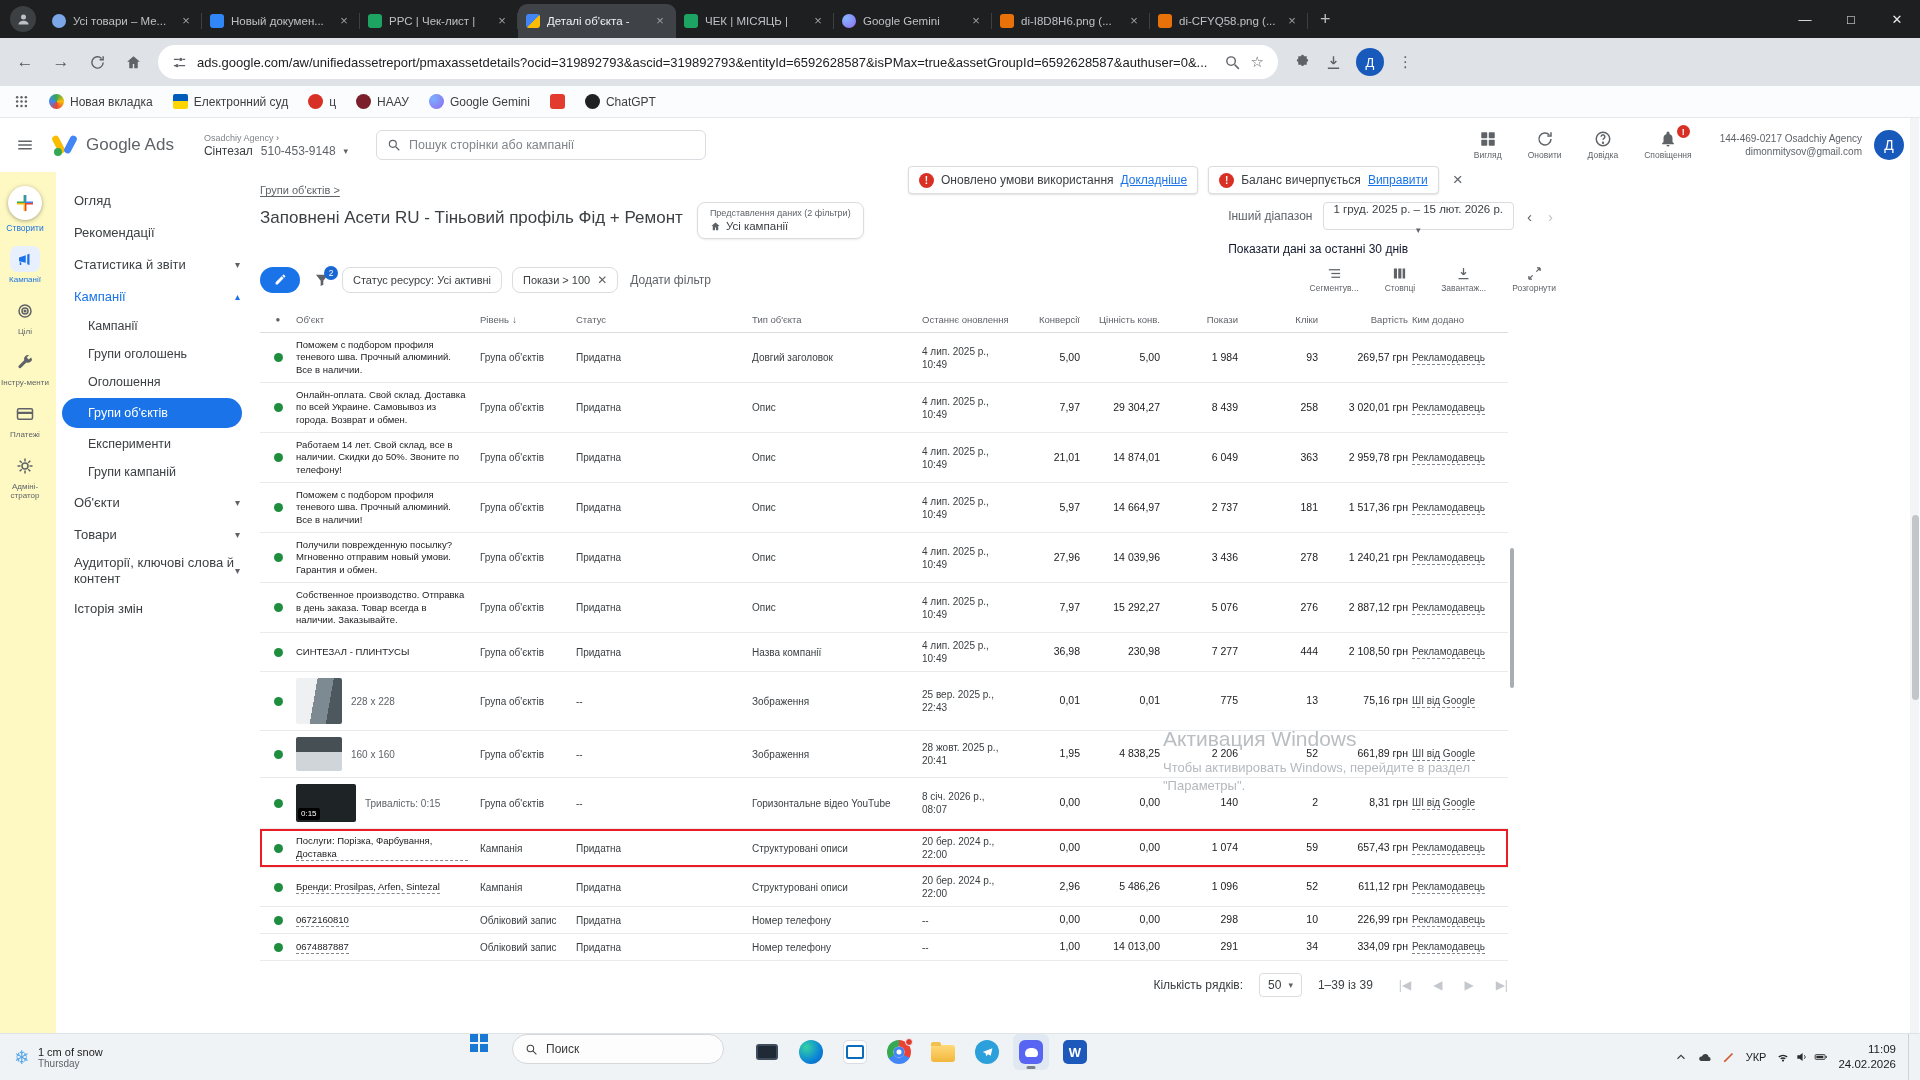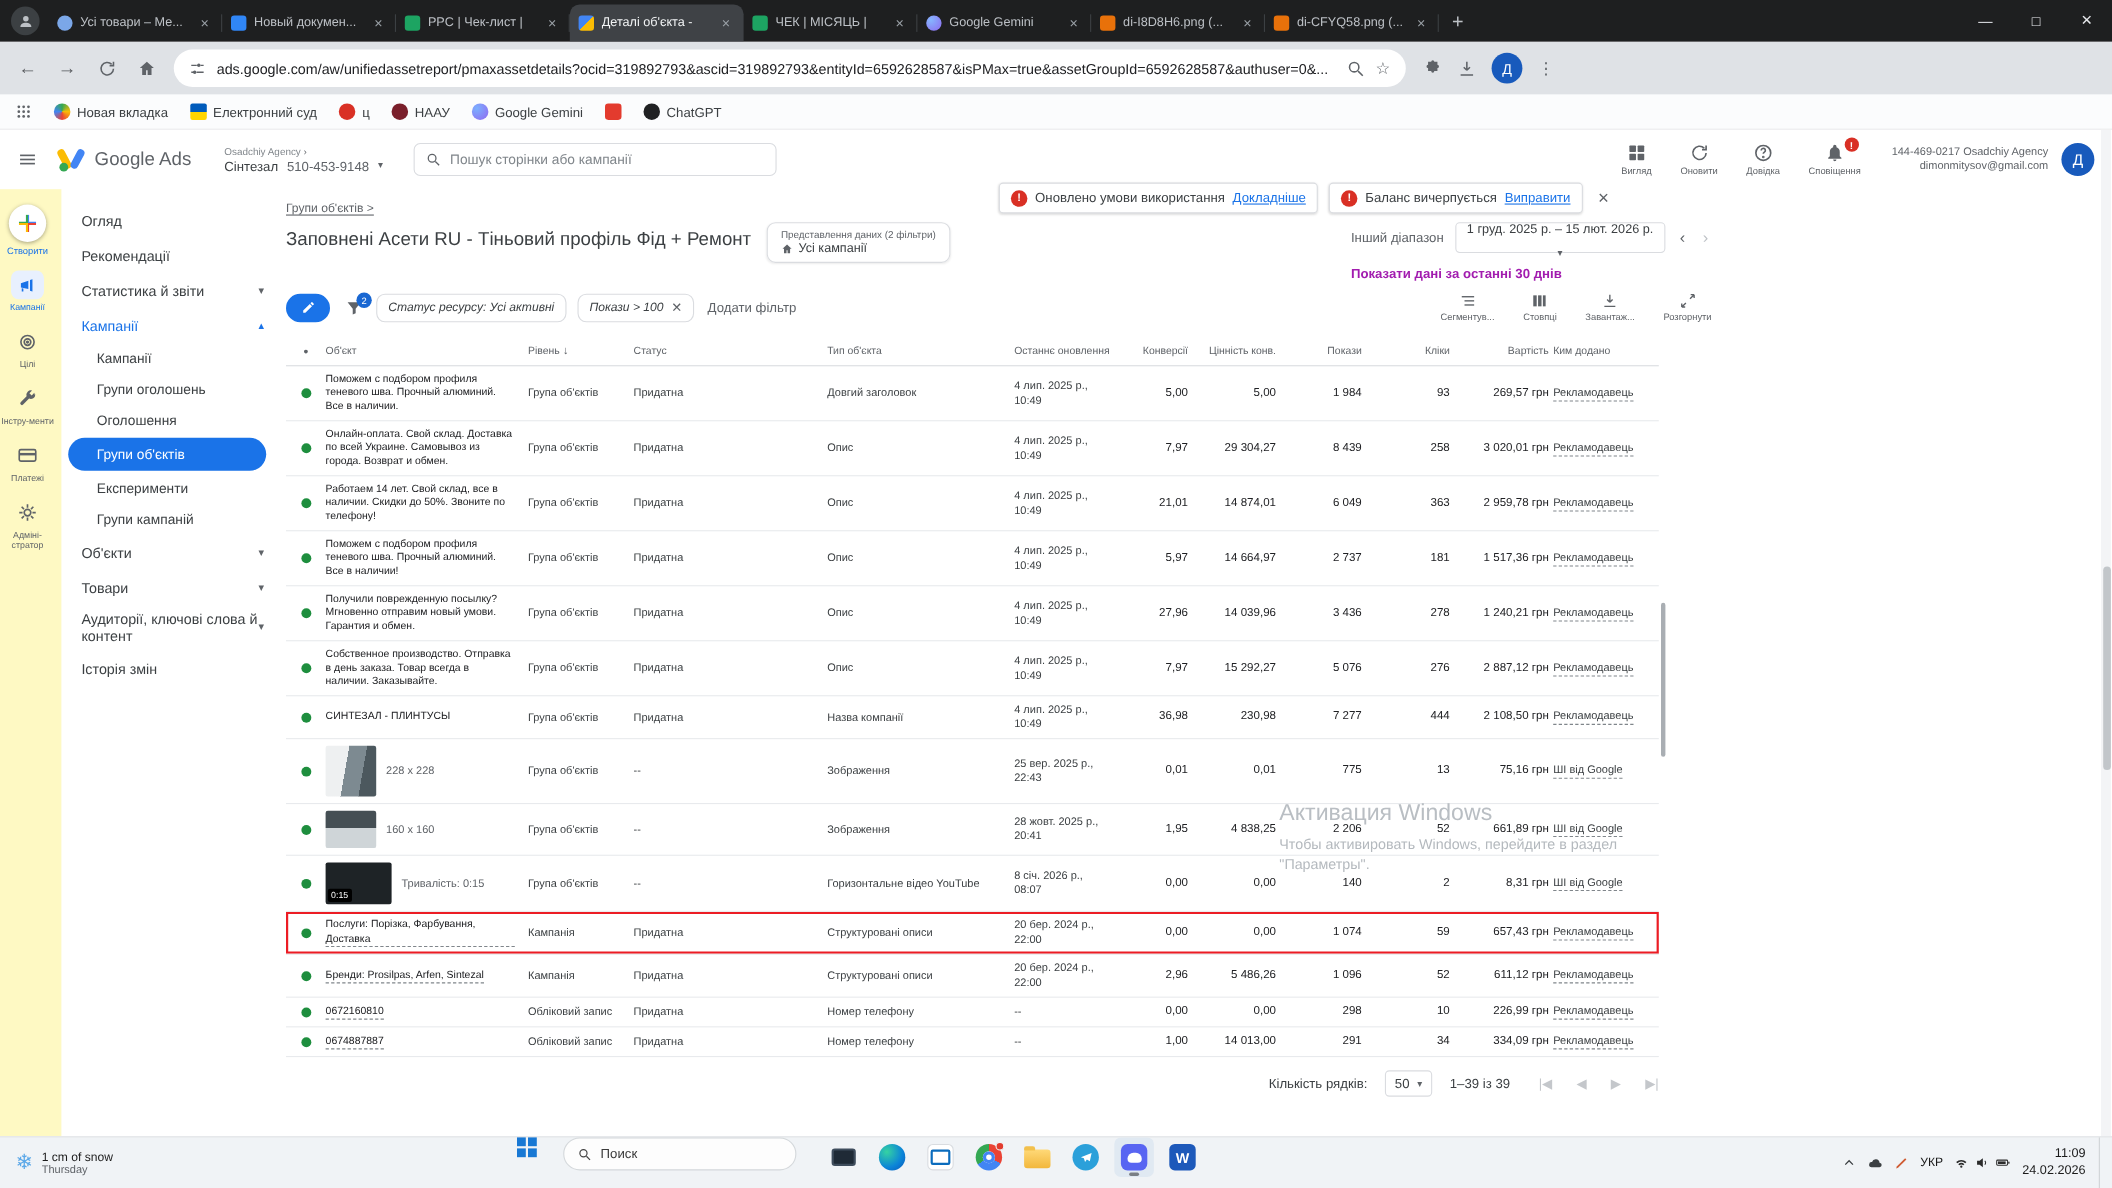--- a/index.html
+++ b/index.html
@@ -109,21 +109,21 @@
   .dataview { margin-left:14px; border:1px solid #dadce0; border-radius:8px; box-shadow:0 1px 2px rgba(0,0,0,.08); padding:5px 12px 6px; }
   .dataview-top { font-size:9px; color:#5f6368; }
   .dataview-main { display:flex; align-items:center; gap:5px; margin-top:2px; font-size:11.5px; color:#3c4043; }
   .dataview-main svg { width:11px; height:11px; color:#5f6368; }
   .range-controls { margin-left:auto; display:flex; flex-direction:column; align-items:flex-start; gap:12px; }
   .range-row { display:flex; align-items:center; gap:10px; }
   .range-label { font-size:12px; color:#5f6368; }
   .range-select { border:1px solid #dadce0; border-radius:4px; height:28px; display:flex; align-items:center; gap:10px; padding:0 10px; font-size:11.5px; color:#3c4043;flex-direction:column; }
   .range-arrow { color:#5f6368; font-size:15px; padding:0 3px; }
   .range-arrow.dis { color:#bdc1c6; }
-  .last30 { font-size:12px; color:#a21caf; cursor:pointer;font-weight:bold; }
+  .last30 { font-size:12px; color:#0f172a; cursor:pointer; }
 
   .filterbar { display:flex; align-items:center; gap:12px; margin-top:10px; width:1296px; }
   .pencil-btn { width:40px; height:26px; border-radius:13px; background:#1a73e8; color:#fff; display:flex; align-items:center; justify-content:center; }
   .pencil-btn svg { width:13px; height:13px; }
   .funnel-wrap { position:relative; color:#5f6368; margin-left:2px; }
   .funnel-wrap svg { width:16px; height:16px; }
   .funnel-badge { position:absolute; top:-6px; right:-8px; width:14px; height:14px; border-radius:50%; background:#1967d2; color:#fff; font-size:8.5px; display:flex; align-items:center; justify-content:center; }
   .chip { border:1px solid #dadce0; border-radius:8px; height:26px; display:flex; align-items:center; gap:7px; padding:0 10px; font-size:11px; color:#3c4043; }
   .chip-x { color:#5f6368; font-size:12px; }
   .add-filter { font-size:12px; color:#5f6368; }
@@ -574,21 +574,21 @@
       <svg viewBox="0 0 24 24" fill="currentColor">
           <path d="M3 17.3V21h3.7L17.8 9.9l-3.7-3.7L3 17.3zM20.7 7a1 1 0 0 0 0-1.4l-2.3-2.3a1 1 0 0 0-1.4 0l-1.8 1.8 3.7 3.7L20.7 7z"></path>
         </svg>
     </div>
     <div class="funnel-wrap">
       <svg viewBox="0 0 24 24" fill="currentColor">
           <path d="M3 4h18l-7 9v6l-4 2v-8L3 4z"></path>
         </svg>
       <span class="funnel-badge">2</span>
     </div>
-    <div id="chips" style="display:flex;gap:10px;font-style:italic;">
+    <div id="chips" style="display:flex;gap:10px;">
         <div class="chip">
           <span class="chip-text">Статус ресурсу: Усі активні</span>
         </div>
         <div class="chip">
           <span class="chip-text">Покази &gt; 100</span>
           <span class="chip-x">✕</span>
         </div>
       </div>
     <span class="add-filter">Додати фільтр</span>
     <div class="table-tools" id="table-tools">

